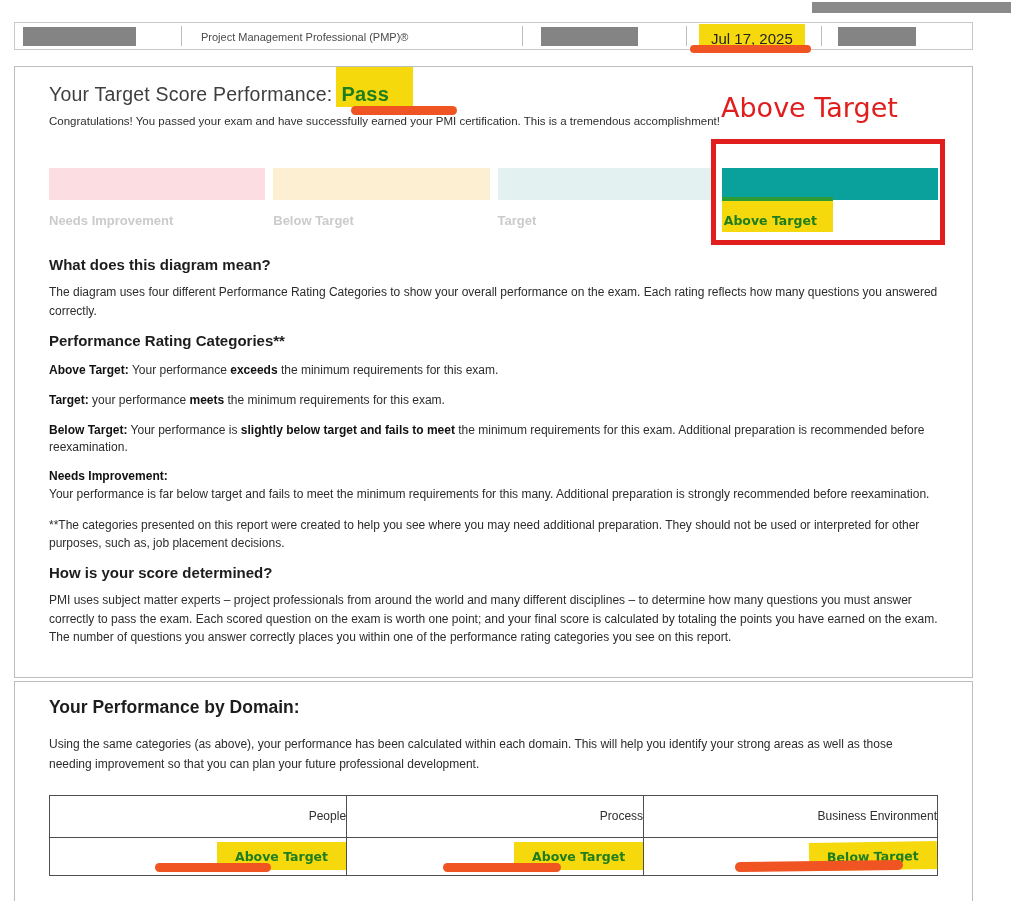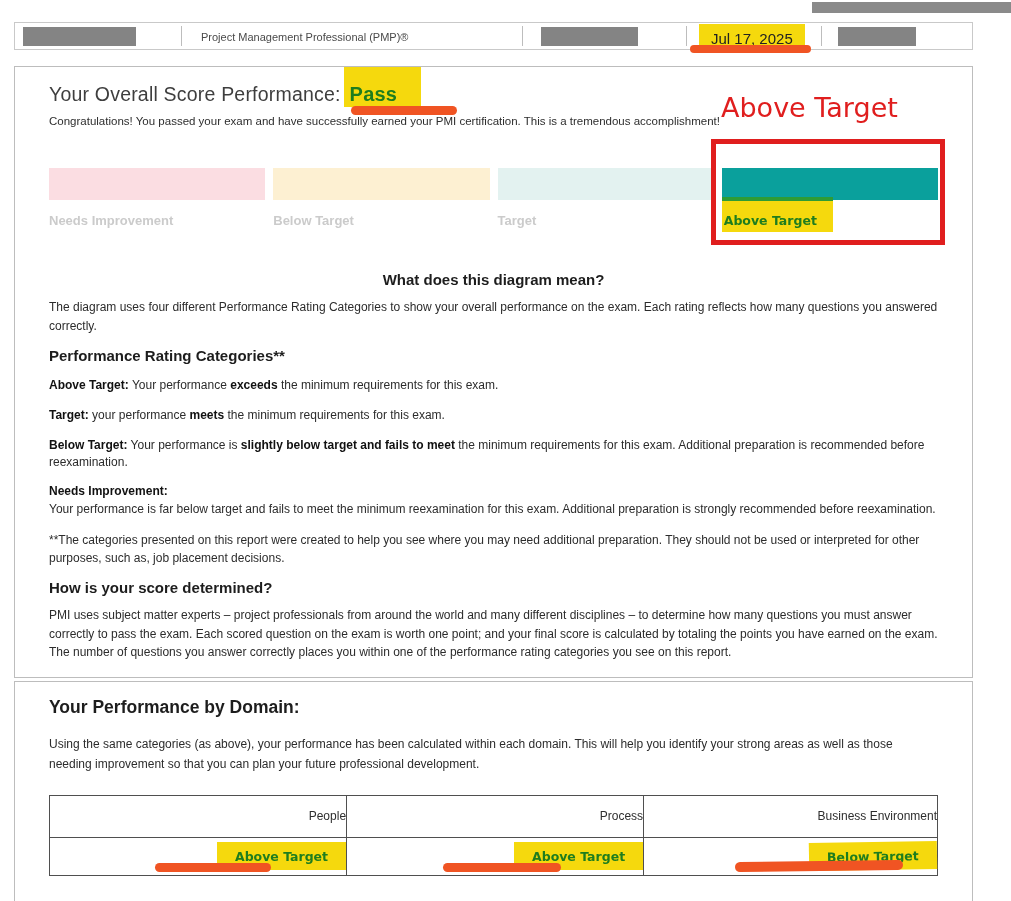--- a/index.html
+++ b/index.html
@@ -77,21 +77,21 @@
     border-top:4px solid #2E9C35;
     padding:12px 16px 4px 2px; position:relative; z-index:1;
   }
   .redbox {
     position:absolute; left:696px; top:72px; width:234px; height:106px;
     border:5px solid #E01E1E; z-index:2; pointer-events:none;
   }
 
   
   h2.sec { font-size:15px; color:#1d1d1d; margin-top:12px; }
-  h2.mt-lg { margin-top:36px;text-align:center; }
+  h2.mt-lg { margin-top:21px; }
   .body { font-size:12px; color:#2c2c2c; margin-top:10px; line-height:1.55; }
   .body b { color:#111; }
   .cat { margin-top:13px; line-height:1.4; }
   .ni { line-height:1.45; }
   .foot { margin-top:13px; line-height:1.5; }
 
   
   .domain-h { font-size:17.5px; color:#1d1d1d; font-weight:bold; }
   .domain-intro { margin-top:17px; line-height:1.65; }
   table.domain {
@@ -122,21 +122,21 @@
     <div class="vdiv d2"></div>
     <div class="redact r2"></div>
     <div class="vdiv d3"></div>
     <div class="date-chip">Jul 17, 2025</div>
     <div class="vdiv d4"></div>
     <div class="redact r3"></div>
   </header>
   <div class="mark date-underline"></div>
 
   <section class="panel main-panel">
-    <h1 class="overall"><span>Your Overall Score Performance:</span><span class="pass-chip">Pass</span></h1>
+    <h1 class="overall"><span>Your Target Score Performance:</span><span class="pass-chip">Pass</span></h1>
     <div class="mark pass-underline"></div>
     <div class="red-callout">Above Target</div>
     <p class="congrats">Congratulations! You passed your exam and have successfully earned your PMI certification. This is a tremendous accomplishment!</p>
 
     <div class="bar-row">
       <div class="seg seg1"></div>
       <div class="seg seg2"></div>
       <div class="seg seg3"></div>
       <div class="seg seg4"></div>
     </div>
@@ -148,21 +148,21 @@
     </div>
     <div class="redbox"></div>
 
     <h2 class="sec mt-lg">What does this diagram mean?</h2>
     <p class="body">The diagram uses four different Performance Rating Categories to show your overall performance on the exam. Each rating reflects how many questions you answered correctly.</p>
 
     <h2 class="sec">Performance Rating Categories**</h2>
     <p class="body cat"><b>Above Target:</b><span> Your performance </span><b>exceeds</b><span> the minimum requirements for this exam.</span></p>
     <p class="body cat"><b>Target:</b><span> your performance </span><b>meets</b><span> the minimum requirements for this exam.</span></p>
     <p class="body cat"><b>Below Target:</b><span> Your performance is </span><b>slightly below target and fails to meet</b><span> the minimum requirements for this exam. Additional preparation is recommended before reexamination.</span></p>
-    <p class="body cat ni"><b>Needs Improvement:</b><br><span>Your performance is far below target and fails to meet the minimum reexamination for this exam. Additional preparation is strongly recommended before reexamination.</span></p>
+    <p class="body cat ni"><b>Needs Improvement:</b><br><span>Your performance is far below target and fails to meet the minimum requirements for this many. Additional preparation is strongly recommended before reexamination.</span></p>
     <p class="body foot">**The categories presented on this report were created to help you see where you may need additional preparation. They should not be used or interpreted for other purposes, such as, job placement decisions.</p>
 
     <h2 class="sec">How is your score determined?</h2>
     <p class="body">PMI uses subject matter experts – project professionals from around the world and many different disciplines – to determine how many questions you must answer correctly to pass the exam. Each scored question on the exam is worth one point; and your final score is calculated by totaling the points you have earned on the exam. The number of questions you answer correctly places you within one of the performance rating categories you see on this report.</p>
   </section>
 
   <section class="panel domain-panel">
     <h2 class="domain-h">Your Performance by Domain:</h2>
     <p class="body domain-intro">Using the same categories (as above), your performance has been calculated within each domain. This will help you identify your strong areas as well as those needing improvement so that you can plan your future professional development.</p>
     <table class="domain">

